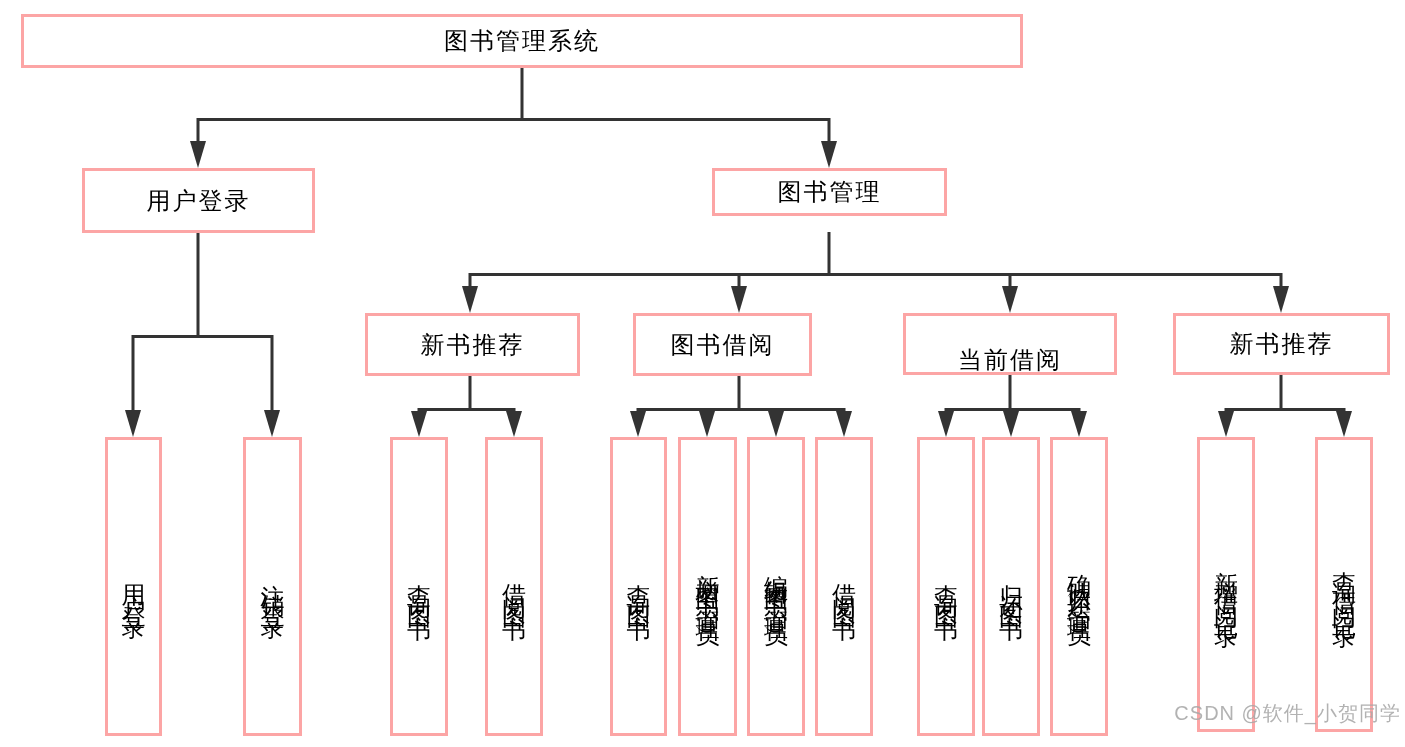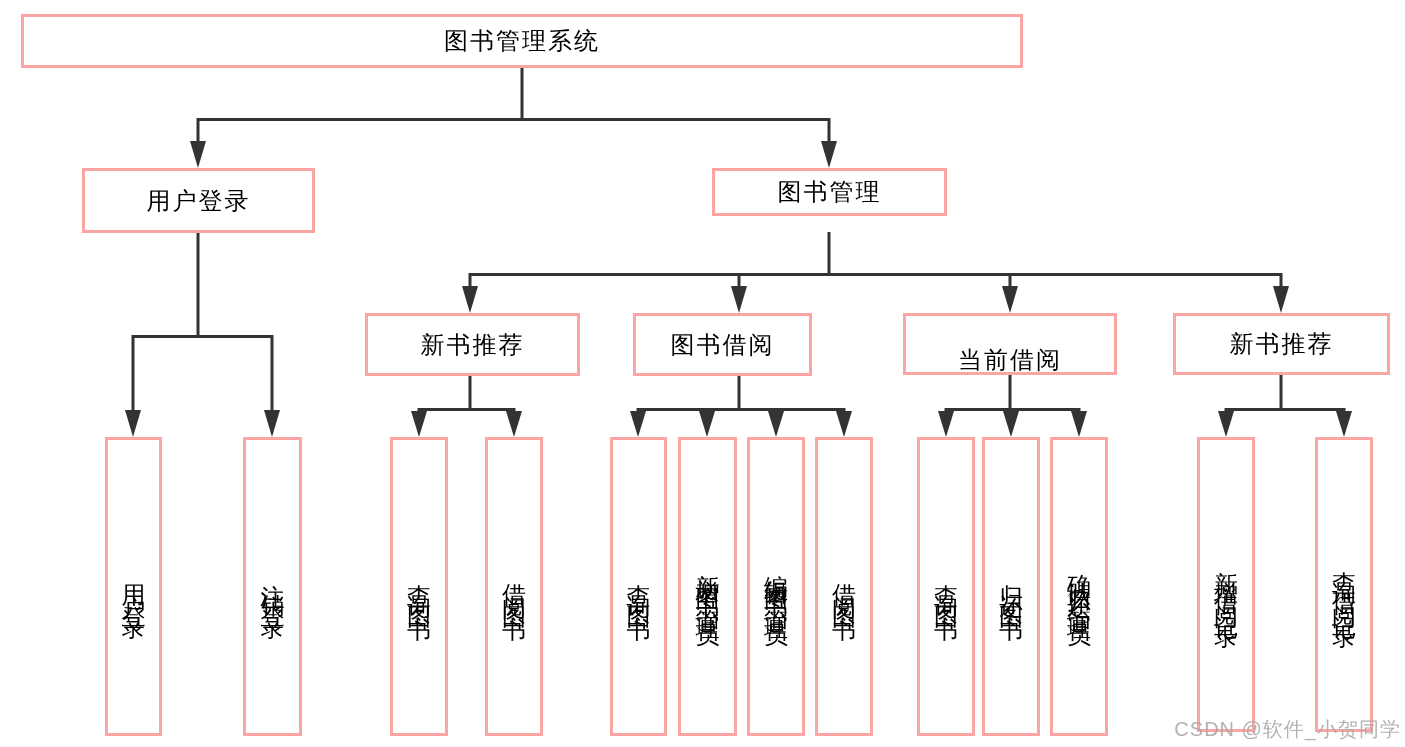--- a/index.html
+++ b/index.html
@@ -24,21 +24,21 @@
   }
   .node .lbl { line-height:1; letter-spacing:2px; white-space:nowrap; }
   .node.v .lbl {
     writing-mode:vertical-rl;
     text-orientation:mixed;
     letter-spacing:11px;
   }
   .node.v.tight .lbl { letter-spacing:7px; }
   .watermark {
     position:absolute;
-    right:4px; bottom:4px;
+    right:4px; bottom:20px;
     font-size:20px;
     color:#a8a8a8;
     opacity:.88;
     letter-spacing:1px;
     z-index:5;
     white-space:nowrap;
   }
 </style>
 </head>
 <body>

